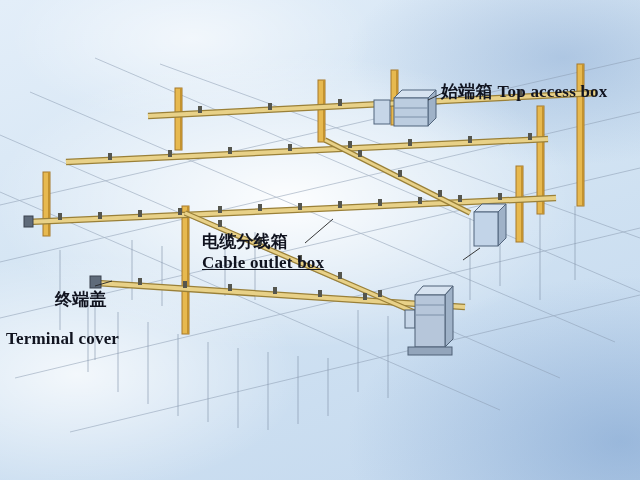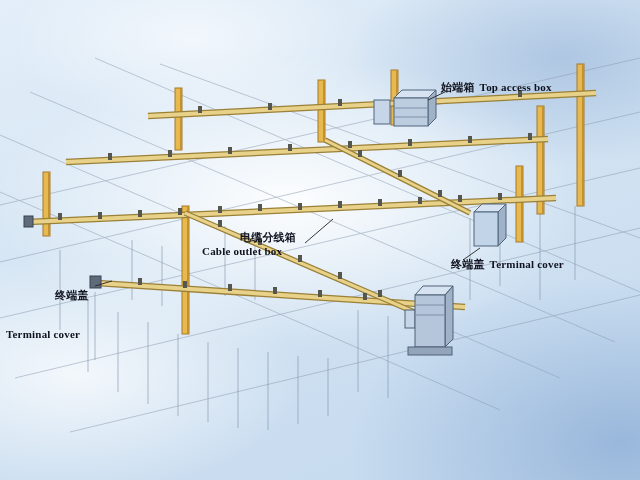--- a/index.html
+++ b/index.html
@@ -13,25 +13,25 @@
     position:absolute;inset:0;pointer-events:none;
     background:
       radial-gradient(ellipse 420px 210px at 45% 42%, rgba(255,255,255,0.95), rgba(255,255,255,0) 70%),
       radial-gradient(ellipse 320px 170px at 12% 78%, rgba(255,255,255,0.75), rgba(255,255,255,0) 70%),
       radial-gradient(ellipse 300px 150px at 88% 12%, rgba(125,160,205,0.45), rgba(125,160,205,0) 72%),
       radial-gradient(ellipse 380px 230px at 97% 92%, rgba(110,150,200,0.5), rgba(110,150,200,0) 72%),
       radial-gradient(ellipse 260px 120px at 30% 8%, rgba(255,255,255,0.6), rgba(255,255,255,0) 70%);
   }
   svg{position:absolute;left:0;top:0;}
   .lbl{
-    position:absolute;color:#10131f;font-weight:700;font-size:11px;line-height:1.25;
+    position:absolute;color:#10131f;font-weight:700;font-size:17px;line-height:1.25;
     white-space:nowrap;letter-spacing:0.2px;
   }
   .lbl .en{margin-left:5px;}
-  .lbl .block{display:block;margin-left:38px;}
+  .lbl .block{display:block;}
 </style>
 </head>
 <body>
 
 <div class="stage">
   <div class="clouds"></div>
 
   <svg width="640" height="480" viewBox="0 0 640 480">
 
     <g stroke="#8a9bb0" stroke-width="0.8" opacity="0.65">
@@ -186,26 +186,23 @@
       <line x1="95" y1="286" x2="112" y2="281"></line>
     </g>
   </svg>
 
   <div class="lbl" style="left:441px;top:81px;">
     <span class="zh">始端箱</span><span class="en">Top access box</span>
   </div>
 
   <div class="lbl" style="left:202px;top:231px;">
     <span class="block zh">电缆分线箱</span>
-    <span class="block en" style="margin-left:0;">Cable outlet box</span>
-  </div>
-
-  <div class="lbl" style="left:451px;top:258px;">
-    <span class="zh">终端盖</span><span class="en">Terminal cover</span>
-  </div>
+    <span class="block en" style="margin-left:0;text-decoration:underline;">Cable outlet box</span>
+  </div>
+
 
   <div class="lbl" style="left:55px;top:289px;">
     <span class="zh">终端盖</span>
   </div>
   <div class="lbl" style="left:6px;top:328px;">
     <span class="en" style="margin-left:0;">Terminal cover</span>
   </div>
 
 </div>
 

